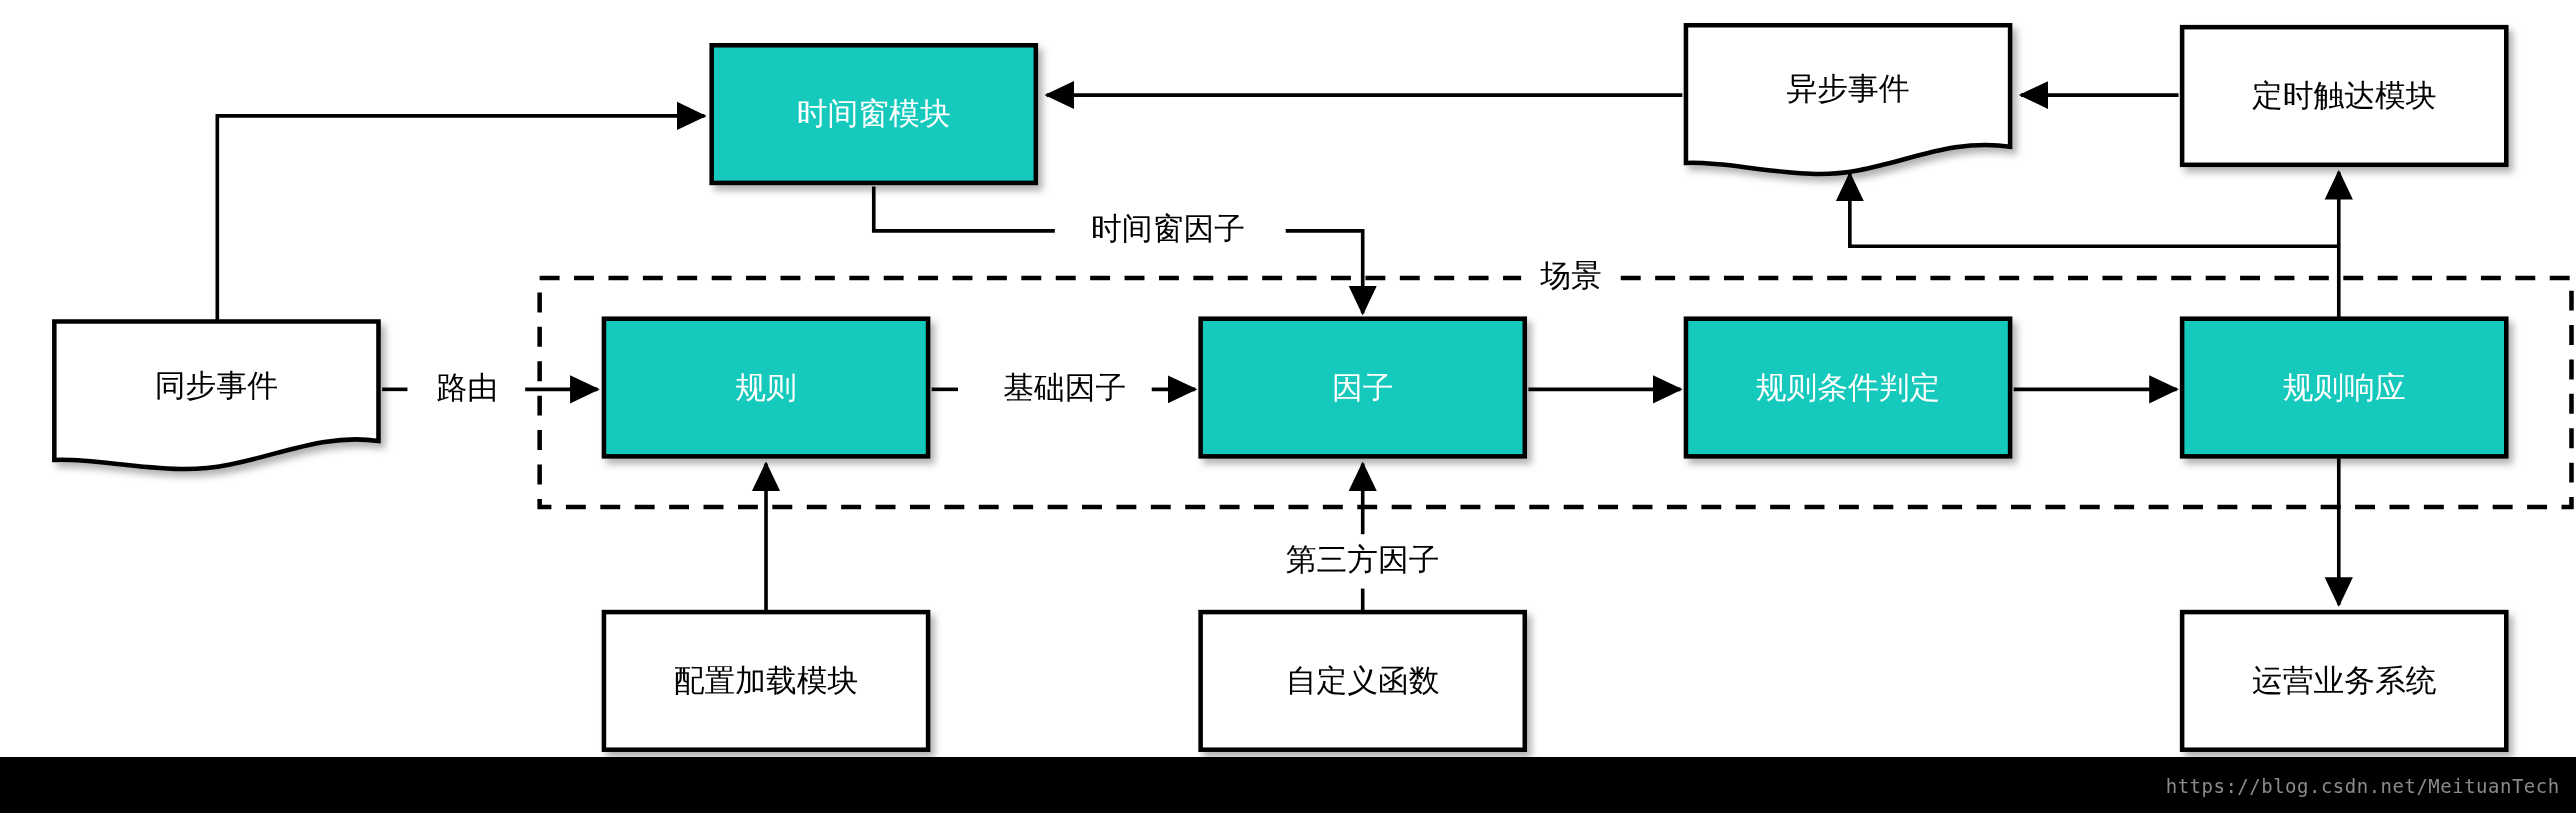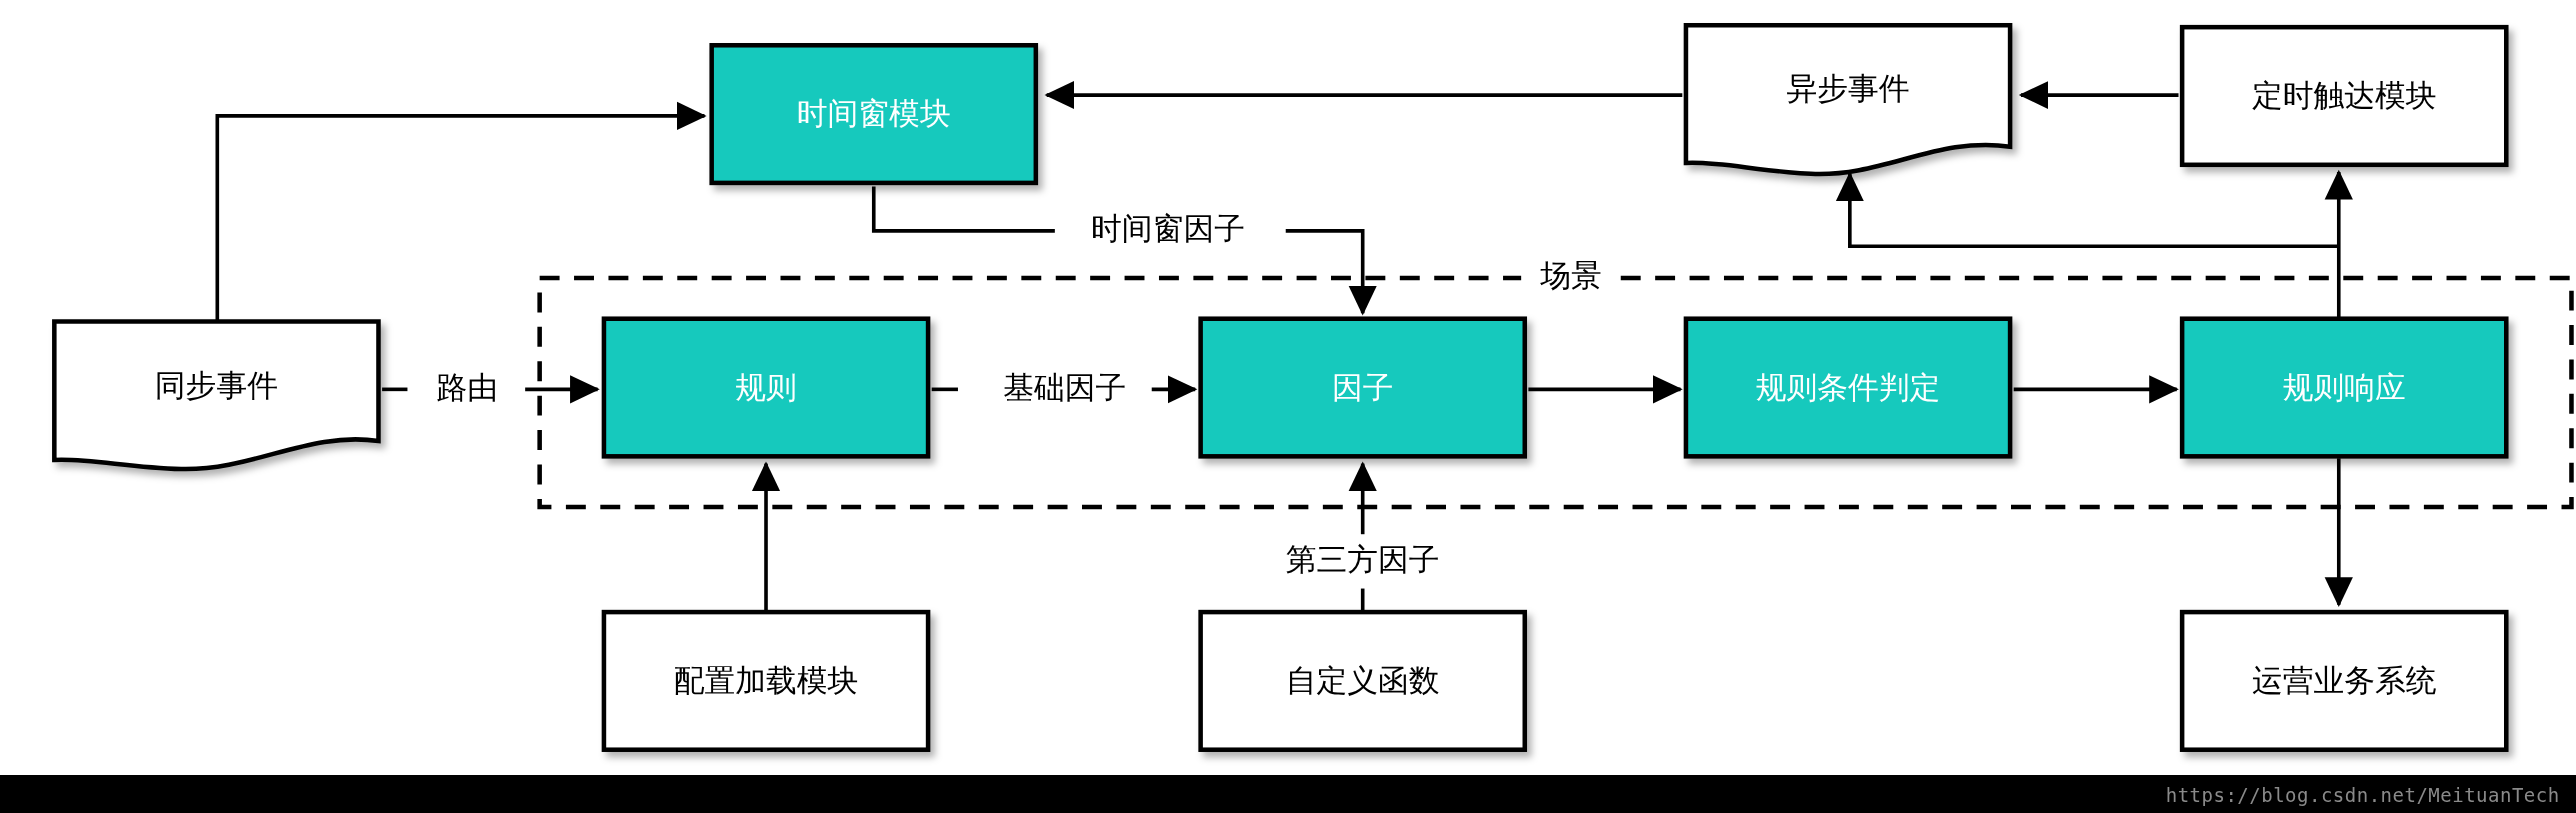--- a/index.html
+++ b/index.html
@@ -62,21 +62,21 @@
     fill: none;
     stroke: #000000;
     stroke-width: 5;
     stroke-dasharray: 22 16;
   }
   .footer-bar {
     position: absolute;
     left: 0;
     bottom: 0;
     width: 2576px;
-    height: 39px;
+    height: 57px;
     background: #000000;
   }
   .watermark {
     position: absolute;
     right: 16.3px;
     top: 50%;
     transform: translateY(-50%);
     color: #8a8a8a;
     font-family: "DejaVu Sans Mono", "Liberation Mono", monospace;
     font-size: 19px;

